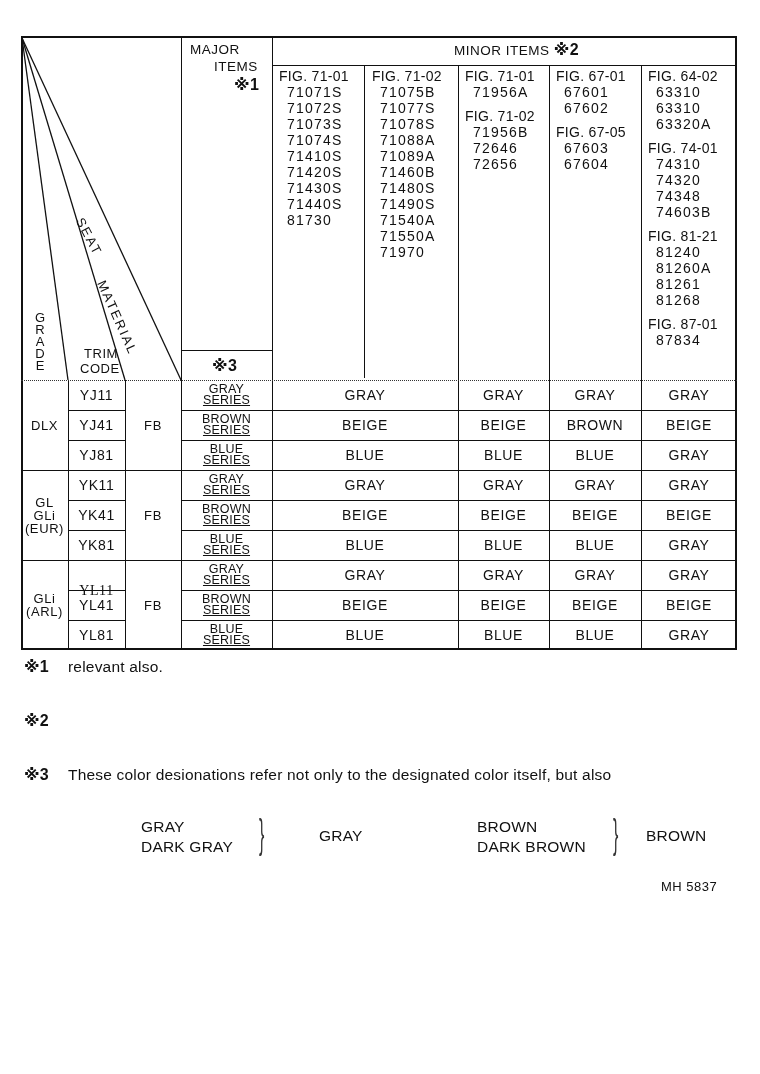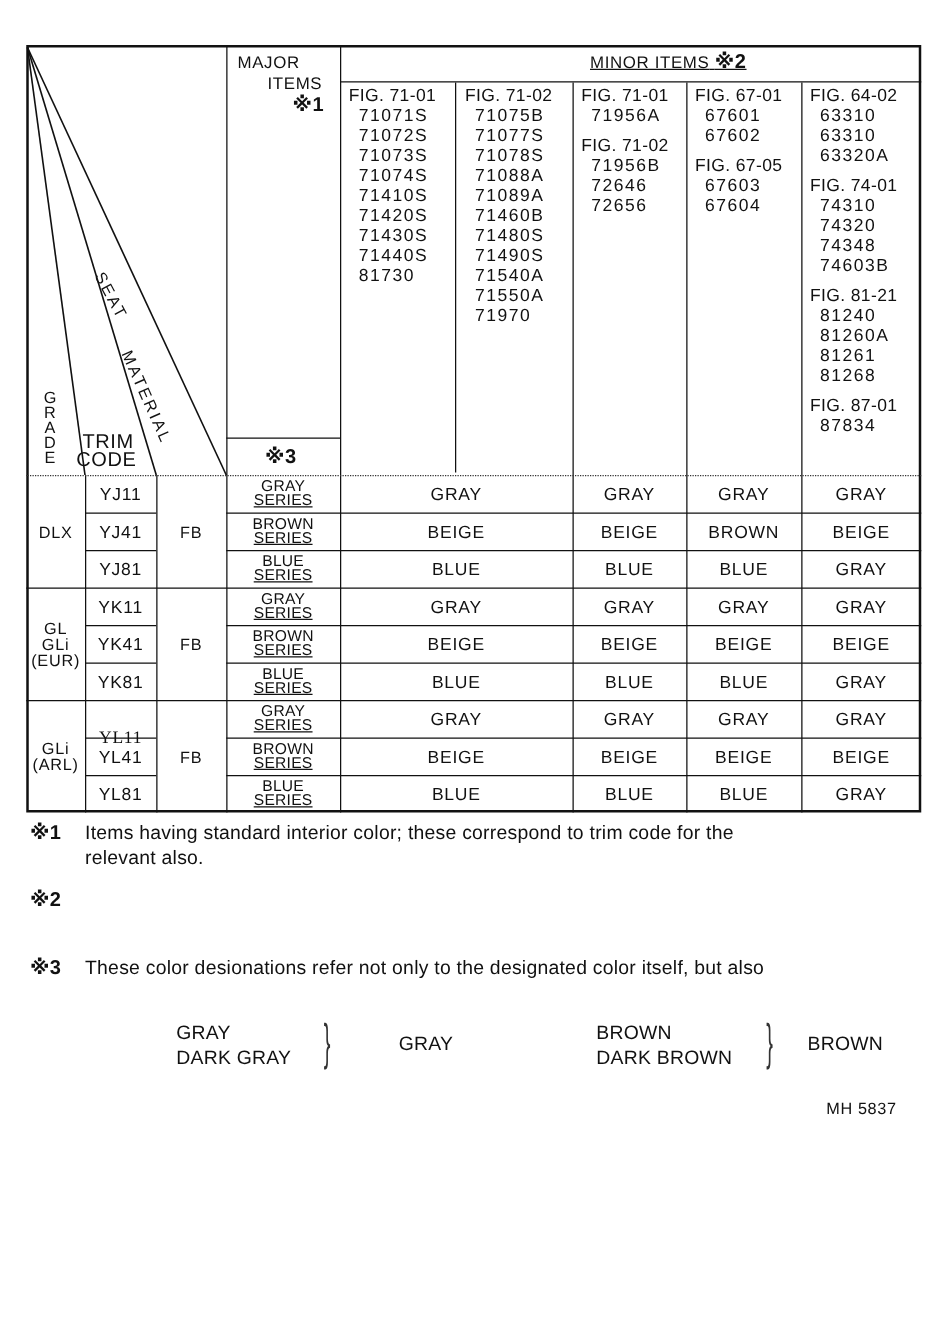--- a/index.html
+++ b/index.html
@@ -57,27 +57,27 @@
 <div class="hl" style="left:181px;top:440px;width:556px;"></div>
 <div class="hl" style="left:181px;top:500px;width:556px;"></div>
 <div class="hl" style="left:181px;top:530px;width:556px;"></div>
 <div class="hl" style="left:181px;top:590px;width:556px;"></div>
 <div class="hl" style="left:181px;top:620px;width:556px;"></div>
 
 <div class="txt hdr" style="left:190px;top:42px;">MAJOR</div>
 <div class="txt hdr" style="left:214px;top:59px;">ITEMS</div>
 <div class="txt ast" style="left:234px;top:77px;">※1</div>
 <div class="txt ast" style="left:212px;top:358px;">※3</div>
-<div class="txt hdr" style="left:472px;top:42px;text-decoration:underline;">
+<div class="txt hdr" style="left:454px;top:42px;">
   <span>MINOR ITEMS</span>
   <span class="ast">※2</span>
 </div>
 
 <div class="vert" style="left:33px;top:312px;">G<br>R<br>A<br>D<br>E</div>
-<div class="txt" style="left:61px;top:346px;font-size:16px;line-height:15px;">&nbsp;TRIM<br>CODE</div>
+<div class="txt" style="left:80px;top:346px;font-size:13px;line-height:15px;">&nbsp;TRIM<br>CODE</div>
 <div class="txt" style="left:86px;top:215px;font-size:13px;transform:rotate(62deg);transform-origin:left top;letter-spacing:2px;">SEAT</div>
 <div class="txt" style="left:108px;top:278px;font-size:13px;transform:rotate(66deg);transform-origin:left top;letter-spacing:2px;">MATERIAL</div>
 
 <div class="list" style="left:287px;top:68px;">
   <div class="fig">FIG. 71-01</div>
   <div>71071S</div>
   <div>71072S</div>
   <div>71073S</div>
   <div>71074S</div>
   <div>71410S</div>
@@ -234,21 +234,20 @@
         <span>SERIES</span>
     </div>
     <div class="cell" style="left:272px;top:620px;width:186px;height:30px;">BLUE</div>
     <div class="cell" style="left:458px;top:620px;width:91px;height:30px;">BLUE</div>
     <div class="cell" style="left:549px;top:620px;width:92px;height:30px;">BLUE</div>
     <div class="cell" style="left:641px;top:620px;width:96px;height:30px;">GRAY</div>
   </div>
 
 <div class="fn" style="left:68px;top:657px;">
   <span class="mk">※1</span>
-  <div>Items having standard interior color; these correspond to trim code for the</div>
   <div>relevant also.</div>
 </div>
 <div class="fn" style="left:68px;top:711px;">
   <span class="mk">※2</span>
 </div>
 <div class="fn" style="left:68px;top:765px;">
   <span class="mk">※3</span>
   <div>These color desionations refer not only to the designated color itself, but also</div>
 </div>
 

